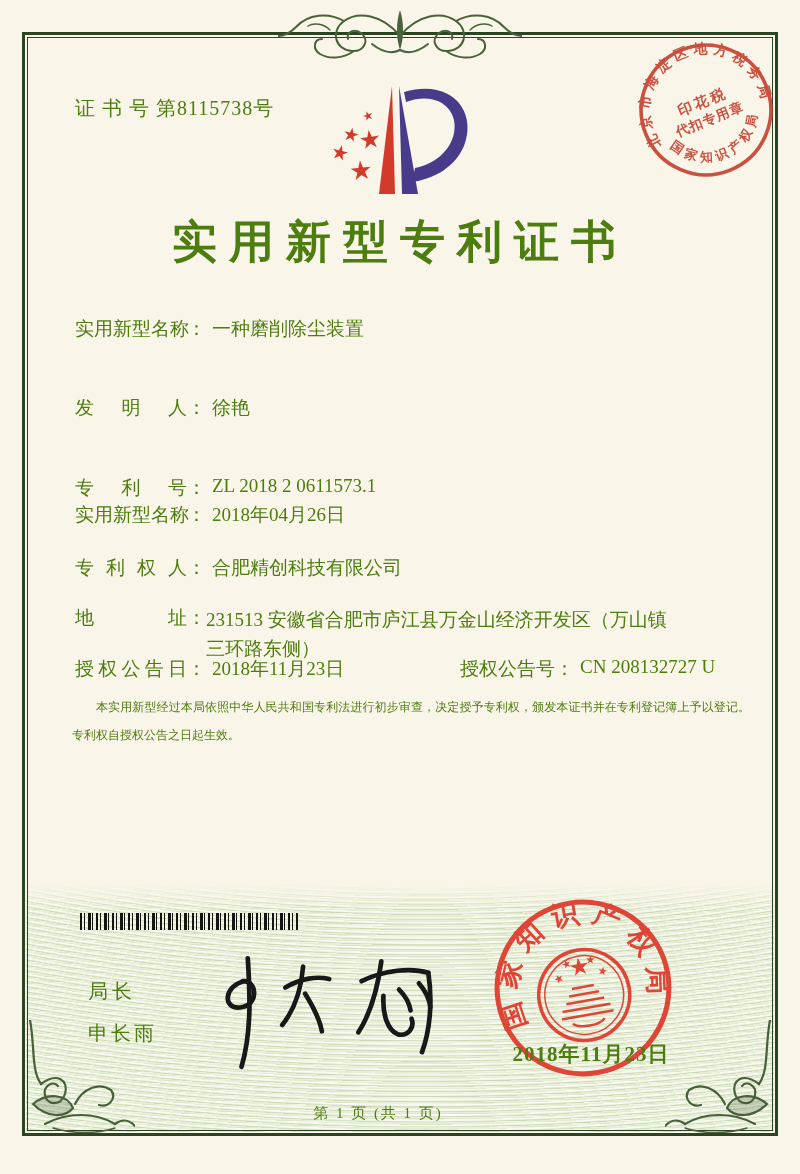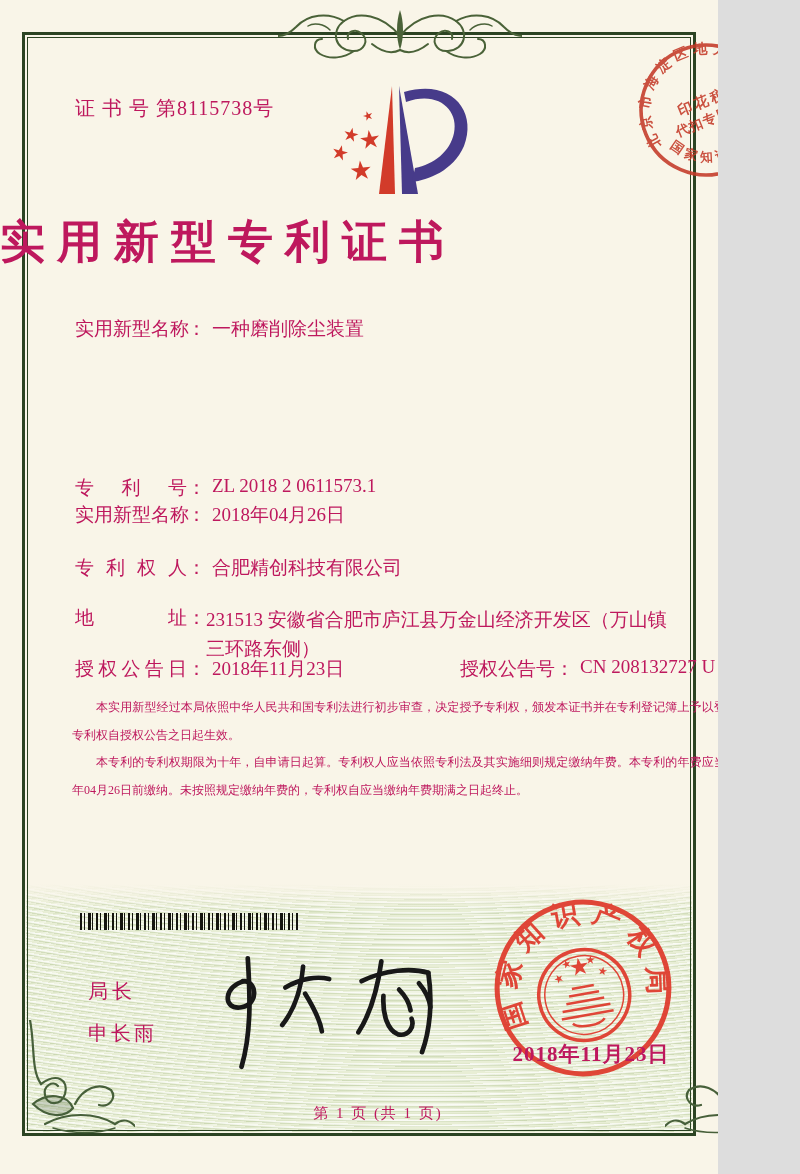--- a/index.html
+++ b/index.html
@@ -1,35 +1,35 @@
 <!DOCTYPE html>
 <html><head>
 <meta charset="utf-8">
 <style>
   html,body{margin:0;padding:0;}
   body{background:#ddd;font-family:"Liberation Serif","DejaVu Serif",serif;}
-  #page{position:relative;width:718px;height:1174px;background:#f9f5e8;overflow:hidden;color:#be185d;}
+  #page{position:relative;width:800px;height:1174px;background:#f9f5e8;overflow:hidden;color:#4d7c0f;}
   
   .frame{position:absolute;left:22px;top:32px;right:22px;bottom:38px;border:3px solid #2c4423;z-index:2;pointer-events:none;}
   .frame-inner{position:absolute;left:2px;top:2px;right:2px;bottom:2px;border:1px solid #2c4423;}
   
   .green-band{position:absolute;left:26px;right:26px;top:884px;bottom:42px;z-index:1;
     background-color:#e8eed5;
     background-image:
       repeating-radial-gradient(1600px 900px at 400px -620px, rgba(255,255,255,0.65) 0 2px, rgba(176,195,146,0.38) 4px 5px, rgba(255,255,255,0) 5px 9px),
       repeating-radial-gradient(1700px 950px at 380px 1500px, rgba(255,255,255,0.35) 0 2px, rgba(176,195,146,0.18) 4px 5px, rgba(255,255,255,0) 5px 10px);}
   .green-band::before{content:"";position:absolute;left:0;right:0;top:0;height:26px;
     background:linear-gradient(#f9f5e8,rgba(249,245,232,0));}
   .layer{position:absolute;z-index:3;}
   
   .cert-no{left:75px;top:95px;font-size:20px;letter-spacing:1px;}
   .logo{left:322px;top:76px;width:156px;height:128px;}
   .stamp-tax{left:634px;top:38px;width:144px;height:144px;transform:rotate(-22deg);opacity:.88;}
   .stamp-tax text{font-family:"Liberation Serif","DejaVu Serif",serif;font-weight:600;}
-  .title{left:0;top:212px;width:800px;font-size:45px;font-weight:700;letter-spacing:12px;}
+  .title{left:0;top:212px;width:800px;text-align:center;font-size:45px;font-weight:700;letter-spacing:12px;}
   
   .frow{left:75px;width:690px;font-size:19px;white-space:nowrap;}
   .jlabel{display:inline-block;width:112px;text-align:justify;text-align-last:justify;vertical-align:top;}
   .colon{display:inline-block;vertical-align:top;}
   .fval{display:inline-block;margin-left:6px;vertical-align:top;}
   .addr-lines{display:inline-block;vertical-align:top;white-space:normal;width:560px;line-height:29px;}
   .grant2{position:absolute;left:385px;top:0;}
   
   .paras{left:72px;top:694px;width:678px;font-size:12px;line-height:27.5px;text-align:justify;}
   .paras p{margin:0;text-indent:2em;}
@@ -129,20 +129,23 @@
     </text>
     <text x="70" y="66" text-anchor="middle" fill="#c43a28" font-size="14" letter-spacing="3">印花税</text>
     <text x="70" y="84" text-anchor="middle" fill="#c43a28" font-size="13" letter-spacing="1">代扣专用章</text>
   </svg>
 
   <div class="layer title">实用新型专利证书</div>
 
   <div class="layer frow" style="top:316px">
     <span class="jlabel">实用新型名称</span><span class="colon">：</span><span class="fval">一种磨削除尘装置</span>
   </div>
+  <div class="layer frow" style="top:395px">
+    <span class="jlabel">发明人</span><span class="colon">：</span><span class="fval">徐艳</span>
+  </div>
   <div class="layer frow" style="top:475px">
     <span class="jlabel">专利号</span><span class="colon">：</span><span class="fval">ZL 2018 2 0611573.1</span>
   </div>
   <div class="layer frow" style="top:502px">
     <span class="jlabel">实用新型名称</span><span class="colon">：</span><span class="fval">2018年04月26日</span>
   </div>
   <div class="layer frow" style="top:555px">
     <span class="jlabel">专利权人</span><span class="colon">：</span><span class="fval">合肥精创科技有限公司</span>
   </div>
   <div class="layer frow" style="top:605px">
@@ -150,21 +153,20 @@
   </div>
   <div class="layer frow" style="top:656px">
     <span class="jlabel">授权公告日</span><span class="colon">：</span><span class="fval">2018年11月23日</span>
     <span class="grant2">
       <span>授权公告号</span><span class="colon">：</span><span class="fval">CN 208132727 U</span>
     </span>
   </div>
 
   <div class="layer paras">
     <p>本实用新型经过本局依照中华人民共和国专利法进行初步审查，决定授予专利权，颁发本证书并在专利登记簿上予以登记。专利权自授权公告之日起生效。</p>
-    <p>本专利的专利权期限为十年，自申请日起算。专利权人应当依照专利法及其实施细则规定缴纳年费。本专利的年费应当在每年04月26日前缴纳。未按照规定缴纳年费的，专利权自应当缴纳年费期满之日起终止。</p>
   </div>
 
   <div class="layer barcode"></div>
 
   <div class="layer sig-title">局长</div>
   <div class="layer sig-name">申长雨</div>
 
   <svg class="layer signature" viewBox="0 0 230 120">
     <g fill="none" stroke="#181818" stroke-width="4.5" stroke-linecap="round">
       <path d="M38,30 C18,34 16,58 35,55 C52,52 50,29 36,30"></path>

